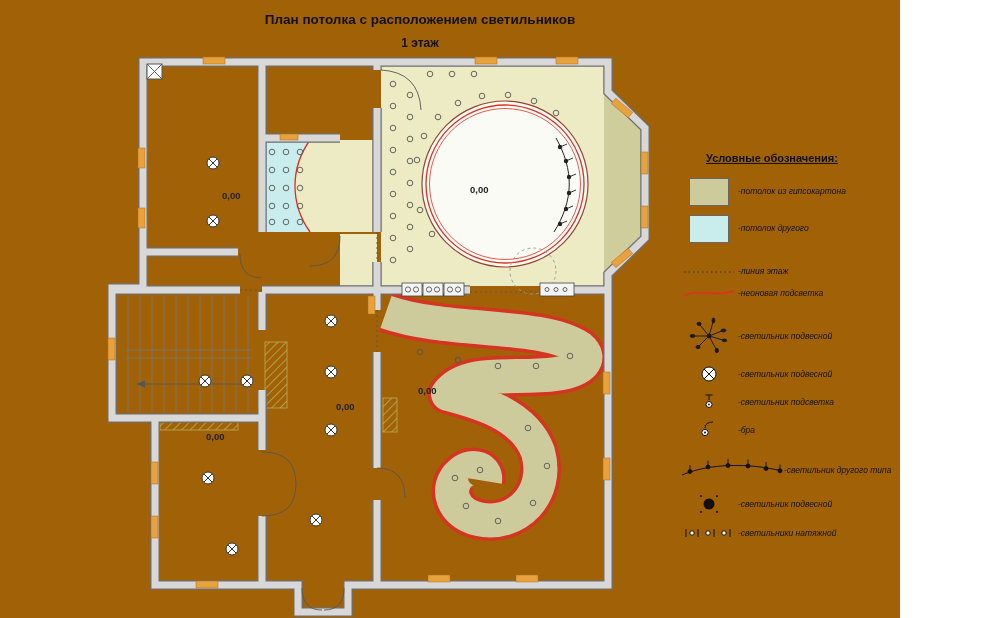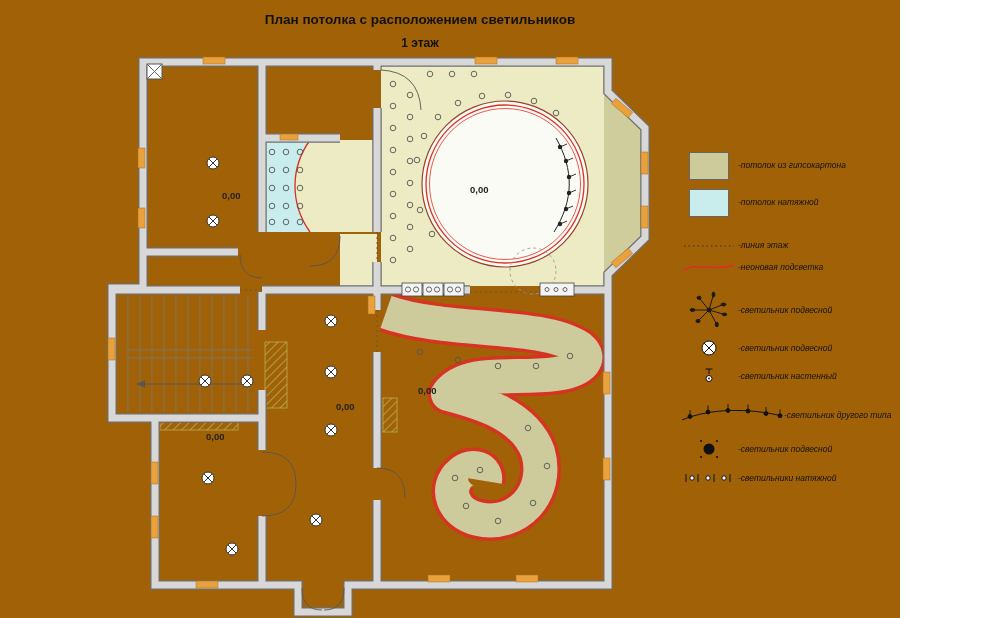--- a/index.html
+++ b/index.html
@@ -277,32 +277,33 @@
     <g font-size="9.5" font-weight="600" fill="#222">
       <text x="222" y="199">0,00</text>
       <text x="470" y="193">0,00</text>
       <text x="336" y="410">0,00</text>
       <text x="418" y="394">0,00</text>
       <text x="206" y="440">0,00</text>
     </g>
   </svg>
 
   <div class="legend">
+    <div class="hdr">Условные обозначения:</div>
 
     <div class="lrow">
       <span class="ic">
           <span class="sw" style="background: rgb(205, 203, 156);"></span>
         </span>
       <span class="lbl">-потолок из гипсокартона</span>
     </div>
     <div class="lrow">
       <span class="ic">
           <span class="sw" style="background: rgb(201, 237, 237);"></span>
         </span>
-      <span class="lbl">-потолок натяжной</span>
+      <span class="lbl">-потолок другого</span>
     </div>
 
     <div class="gap14"></div>
 
     <div class="lrow">
       <span class="ic">
           <svg width="52" height="10">
         <line x1="1" y1="5" x2="51" y2="5" stroke="#333" stroke-width="1" stroke-dasharray="1.5 3"></line>
       </svg>
         </span>
@@ -357,23 +358,33 @@
 
     <div class="lrow">
       <span class="ic">
           <svg width="18" height="18" viewBox="-9 -9 18 18">
         <line x1="-3.5" y1="-7" x2="3.5" y2="-7" stroke="#111" stroke-width="1"></line>
         <line x1="0" y1="-7" x2="0" y2="-2" stroke="#111" stroke-width="1"></line>
         <circle cx="0" cy="2.5" r="3" fill="#fff" stroke="#111" stroke-width="1"></circle>
         <circle cx="0" cy="2.5" r="0.9" fill="#111"></circle>
       </svg>
         </span>
-      <span class="lbl">-светильник настенный</span>
-    </div>
-
+      <span class="lbl">-светильник подсветка</span>
+    </div>
+
+    <div class="lrow">
+      <span class="ic">
+          <svg width="18" height="20" viewBox="-9 -10 18 20">
+        <path d="M4,-8 Q-4,-8 -4,-2" stroke="#111" stroke-width="1" fill="none"></path>
+        <circle cx="-4" cy="2.5" r="3.2" fill="#fff" stroke="#111" stroke-width="1"></circle>
+        <circle cx="-4" cy="2.5" r="1" fill="#111"></circle>
+      </svg>
+        </span>
+      <span class="lbl">-бра</span>
+    </div>
 
     <div class="gap8"></div>
 
     <div class="lrow">
       <span class="ic-wide">
           <svg width="104" height="26" viewBox="0 0 104 26">
         <path d="M2,18 C30,6 70,6 102,14" stroke="#111" stroke-width="1" fill="none"></path>
         <g stroke="#111" stroke-width="0.9" fill="#111">
           <line x1="10" y1="14.5" x2="10" y2="8"></line>
               <circle cx="10" cy="14.5" r="2"></circle>

